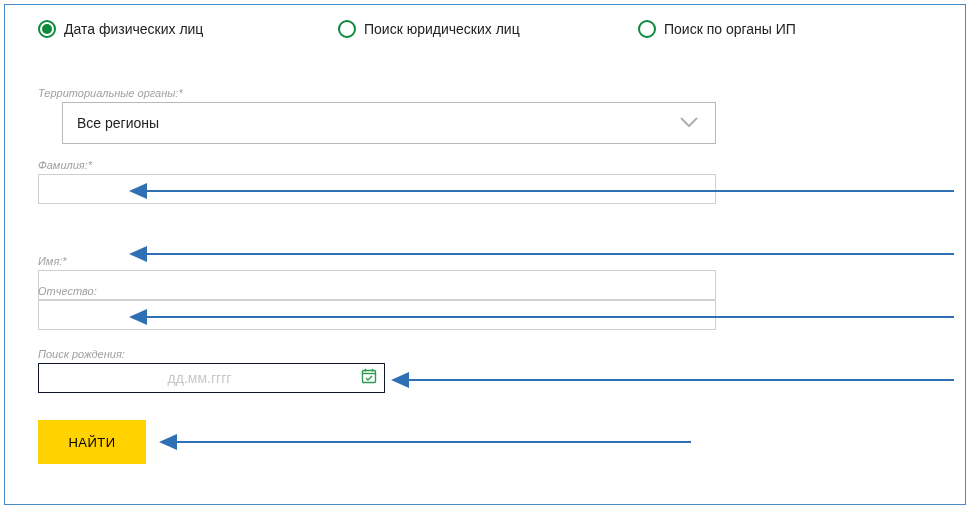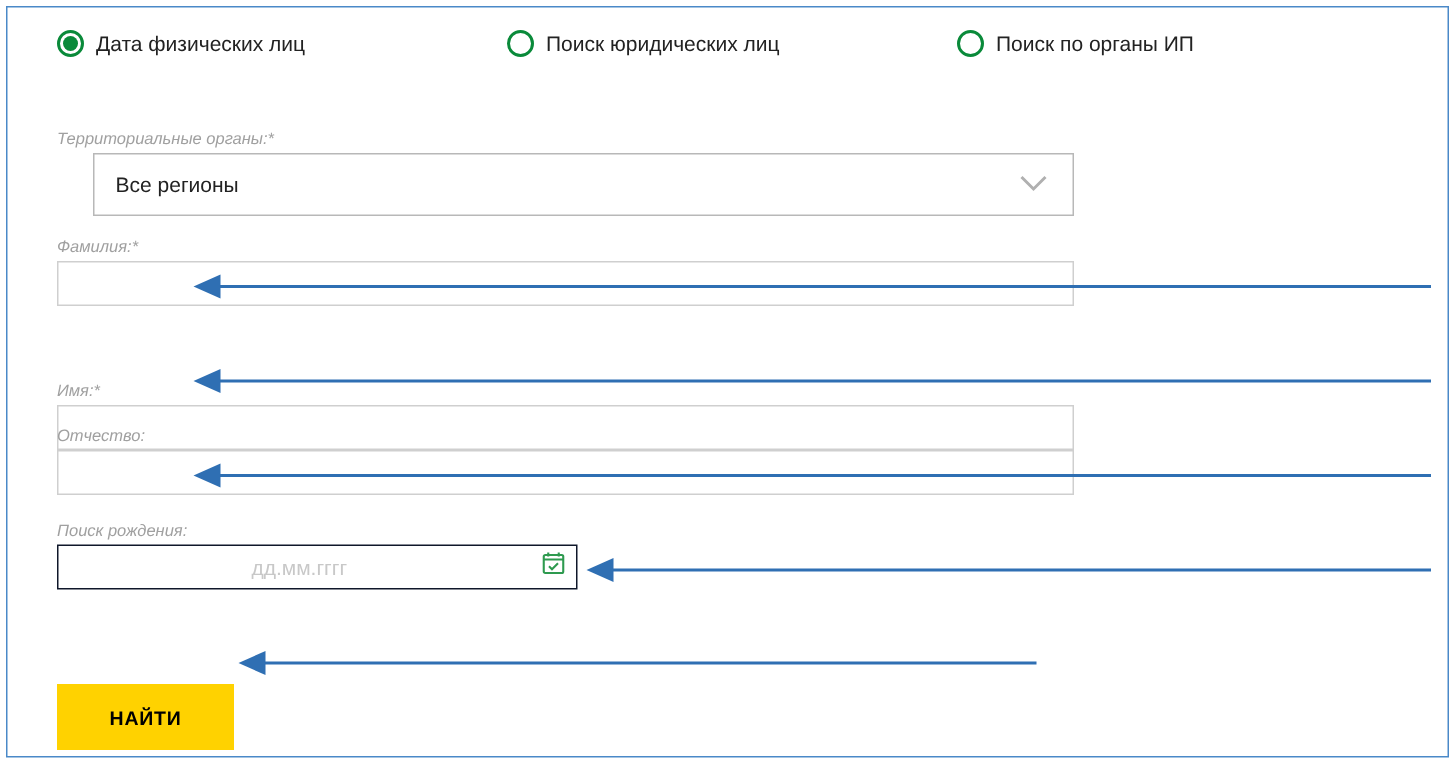--- a/index.html
+++ b/index.html
@@ -107,29 +107,28 @@
   }
   .date-input::placeholder { color: #c8c8c8; }
   .cal-icon {
     position: absolute;
     right: 8px; top: 50%;
     transform: translateY(-50%);
     pointer-events: auto;
   }
 
   .search-btn {
-    width: 118px; height: 44px;
+    width: 108px; height: 44px;
     background: #ffd200;
     color: #000;
     border: none;
     font-size: 13px;
-    font-weight: bold;
+    font-weight: normal;
     letter-spacing: 0.5px;
     cursor: pointer;
-    margin-top: 36px;
   }
 
   
   .arrow {
     position: absolute;
     height: 0;
   }
   .arrow-line {
     position: absolute;
     top: -1px;

